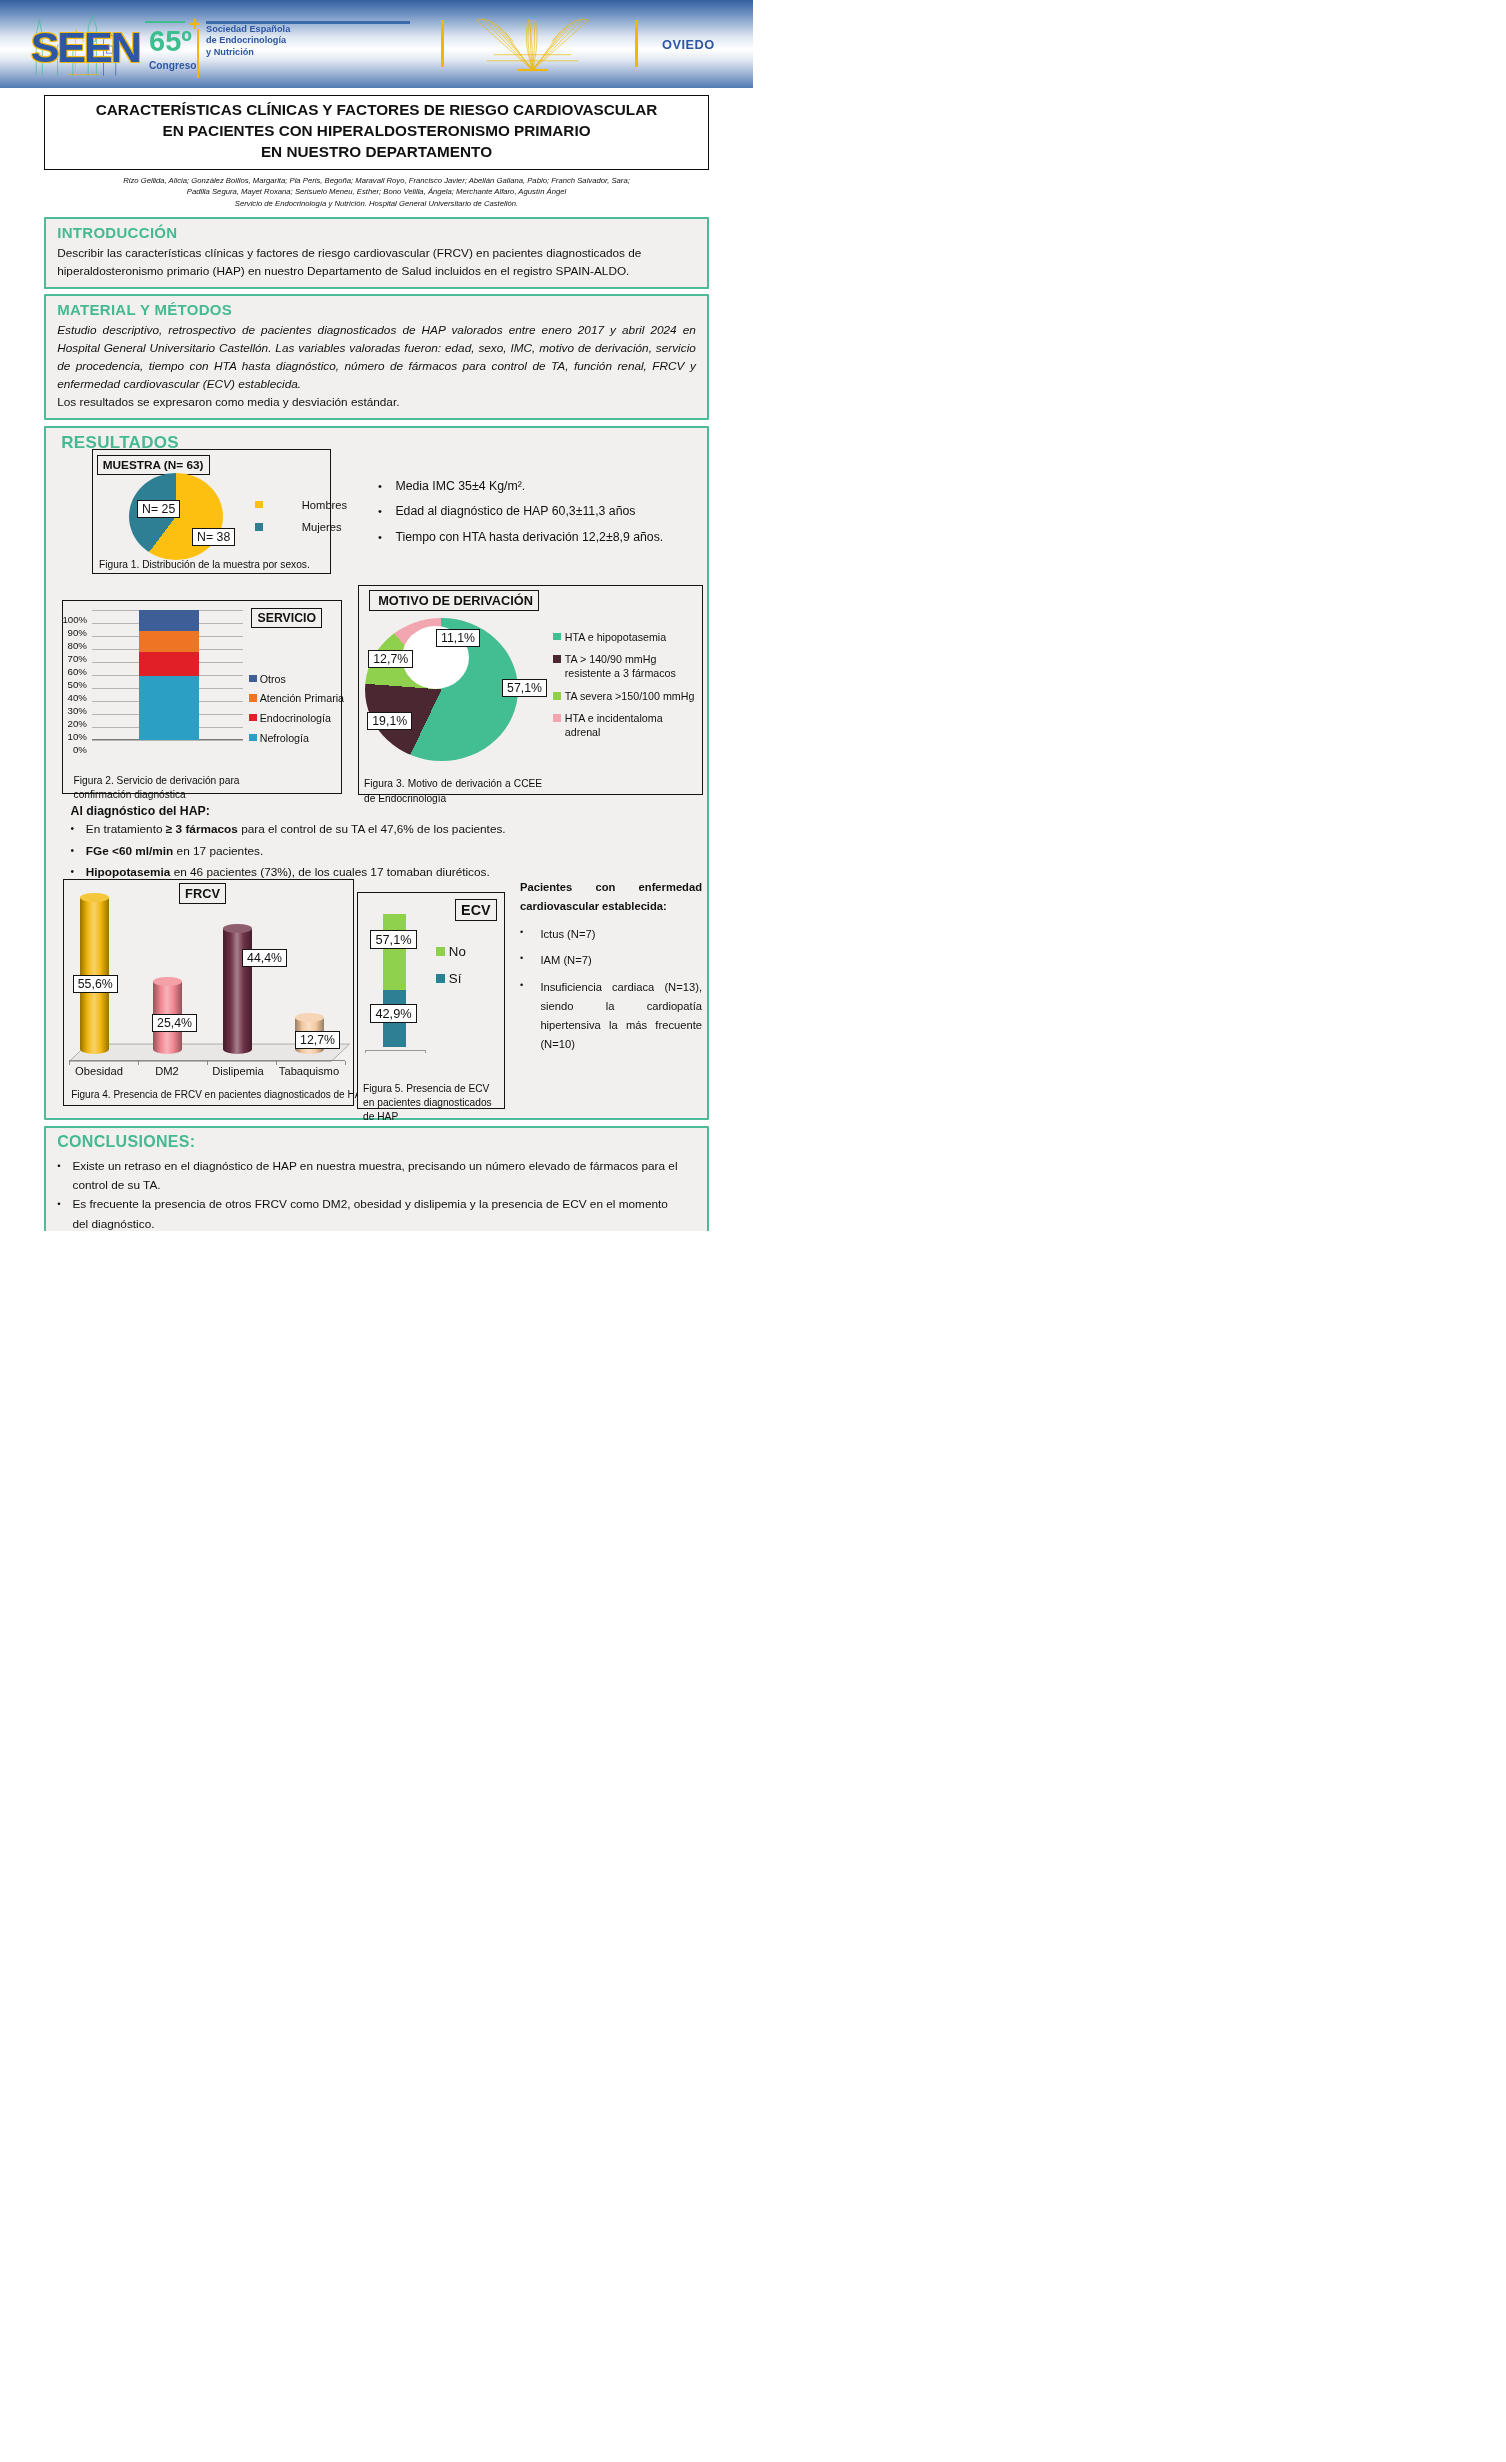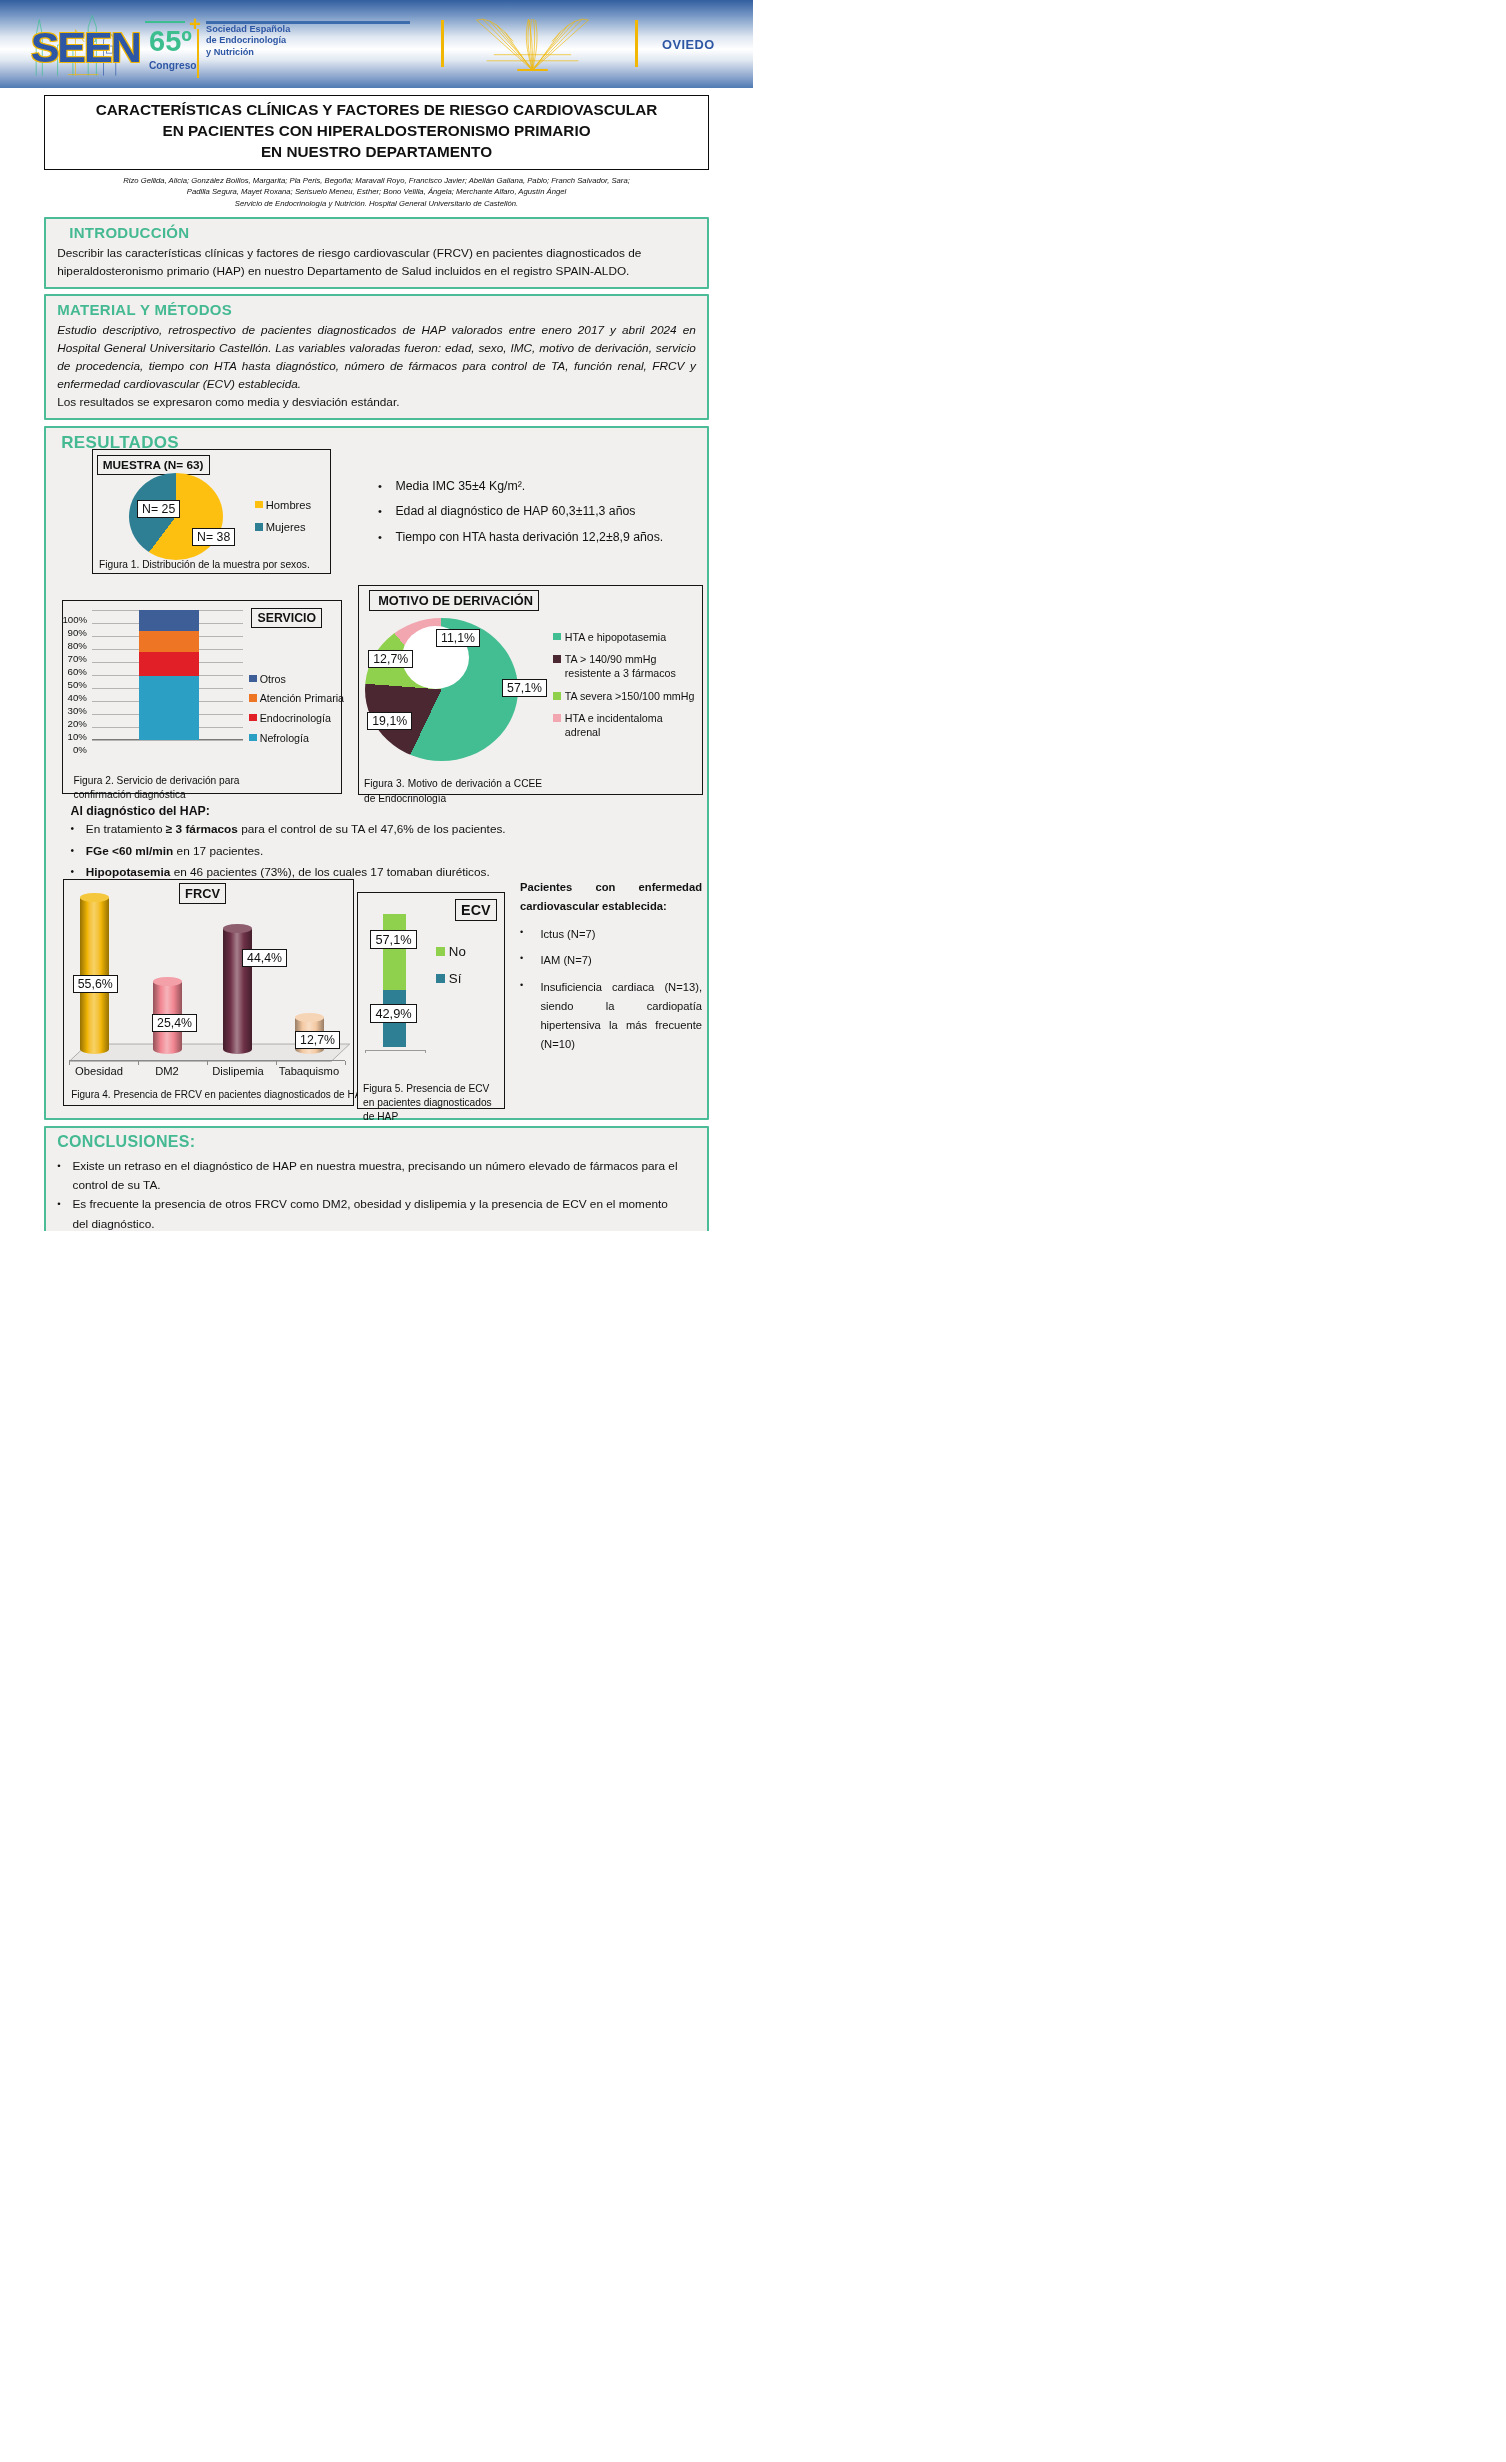--- a/index.html
+++ b/index.html
@@ -39,21 +39,21 @@
   }
   .authors { margin-top:4.6px; text-align:center; font-style:italic; font-size:7.7px; line-height:1.5; color:#101010; }
 
   
   .panel {
     margin:0 44px; background:#f1f0ef; border:2.6px solid #4cbb98; border-radius:1px;
     position:relative;
   }
   .sec-heading { color:#45b992; font-weight:700; letter-spacing:0.3px; }
   .p-intro { margin-top:7.7px; padding:5.1px 11.2px 6.1px 11.2px; }
-  .p-intro .sec-heading { font-size:15px; margin-bottom:4.1px;margin-left:12px; }
+  .p-intro .sec-heading { font-size:15px; margin-bottom:4.1px; }
   .p-intro .body { font-size:11.8px; line-height:1.5; }
   .p-material { margin-top:5.1px; padding:5.1px 11.2px 6.1px 11.2px; }
   .p-material .sec-heading { font-size:15px; margin-bottom:4.1px; }
   .p-material p { font-size:11.8px; line-height:1.52; }
   .p-material .just { text-align:justify;font-style:italic; }
 
   
   .p-resultados { margin-top:6.1px; height:694px; }
   .res-heading { position:absolute; left:15.3px; top:5.1px; font-size:17px; }
   .figbox { position:absolute; background:#f1f0ef; border:1px solid #141414; }
@@ -64,21 +64,21 @@
   .swatch { flex:0 0 auto; display:inline-block; }
 
   
   #fig1 { left:46px; top:21px; width:239px; height:125px; }
   #fig1 .fig-title-box { left:3.6px; top:5.1px; font-size:11.8px; }
   #fig1 .pie { position:absolute; left:36px; top:23.5px; width:94px; height:87px; border-radius:50%; }
   #fig1 .lbl25 { left:44px; top:50px; }
   #fig1 .lbl38 { left:99px; top:62px;margin-top:16px; }
   #fig1 .legend { position:absolute; left:162px; top:49px; display:flex; flex-direction:column; gap:10.2px; }
   #fig1 .legend .swatch { width:7.7px; height:7.7px; margin:2px 3.1px 0 0; }
-  #fig1 .legend span.t { font-size:11.2px; }
+  #fig1 .legend span.t { font-size:11.2px;margin-left:36px; }
   #fig1 .fig-caption { left:6.1px; bottom:3.1px; }
 
   
   .res-bullets { position:absolute; left:332px; top:51px; width:323px; }
   .res-bullets .item { display:flex; margin-bottom:9.7px; font-size:12.3px; line-height:1.3; }
   .bdot { flex:0 0 17.4px; font-size:11.2px; }
 
   
   #fig2 { left:16.4px; top:172px; width:280px; height:194px; }
   #fig2 .plot { position:absolute; left:29px; top:9.2px; width:151px; height:130px; border-bottom:1px solid #7a7a7a; }

